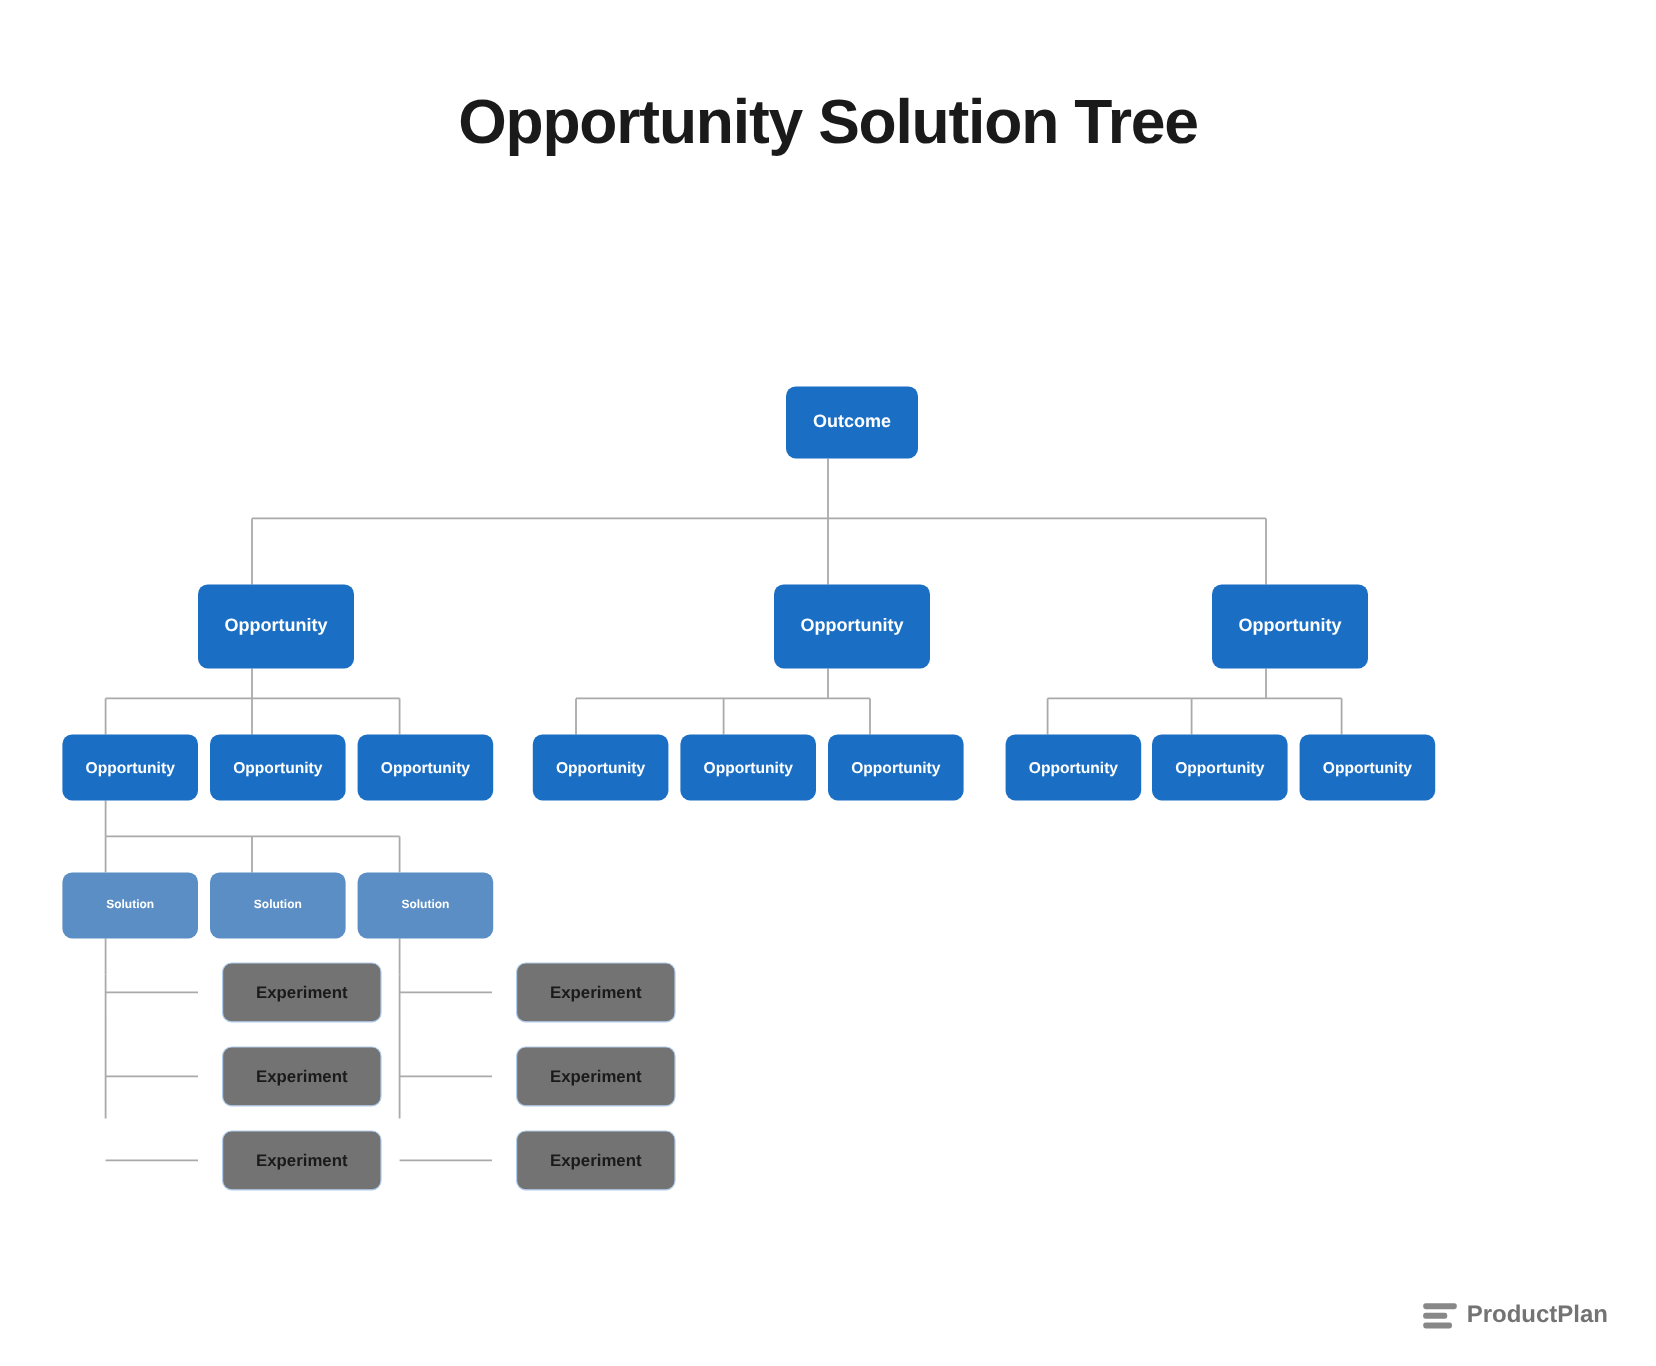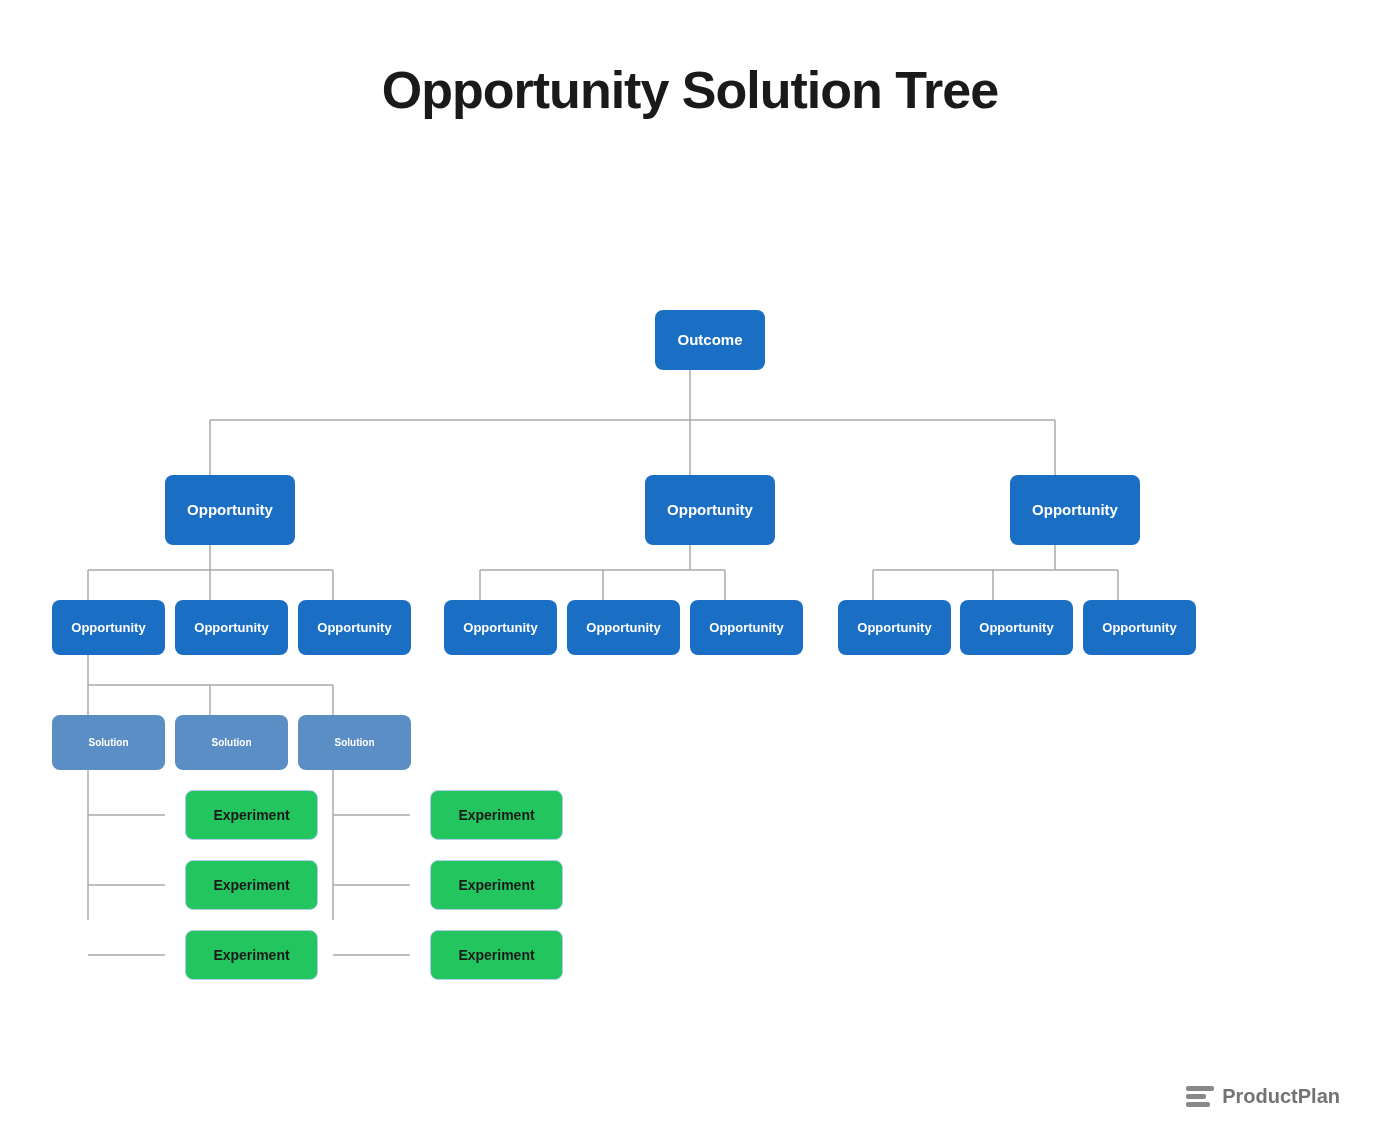--- a/index.html
+++ b/index.html
@@ -13,20 +13,21 @@
     }
 
     .page-title {
       text-align: center;
       font-size: 52px;
       font-weight: 800;
       color: #1a1a1a;
       padding-top: 60px;
       padding-bottom: 50px;
       letter-spacing: -1px;
+      margin-top: 12px;
     }
 
     .tree-container {
       position: relative;
       width: 100%;
       padding: 0 20px;
     }
 
     svg.connectors {
       position: absolute;
@@ -84,21 +85,21 @@
     .node-solution {
       background: #5a8ec4;
       color: #ffffff;
       width: 110px;
       height: 55px;
       font-size: 10px;
       font-weight: 700;
     }
 
     .node-experiment {
-      background: #22c55e;
+      background: #737373;
       color: #1a1a1a;
       width: 130px;
       height: 50px;
       font-size: 14px;
       font-weight: 600;
       border: 1px solid #b0ccec;
     }
 
     
     .productplan-logo {

